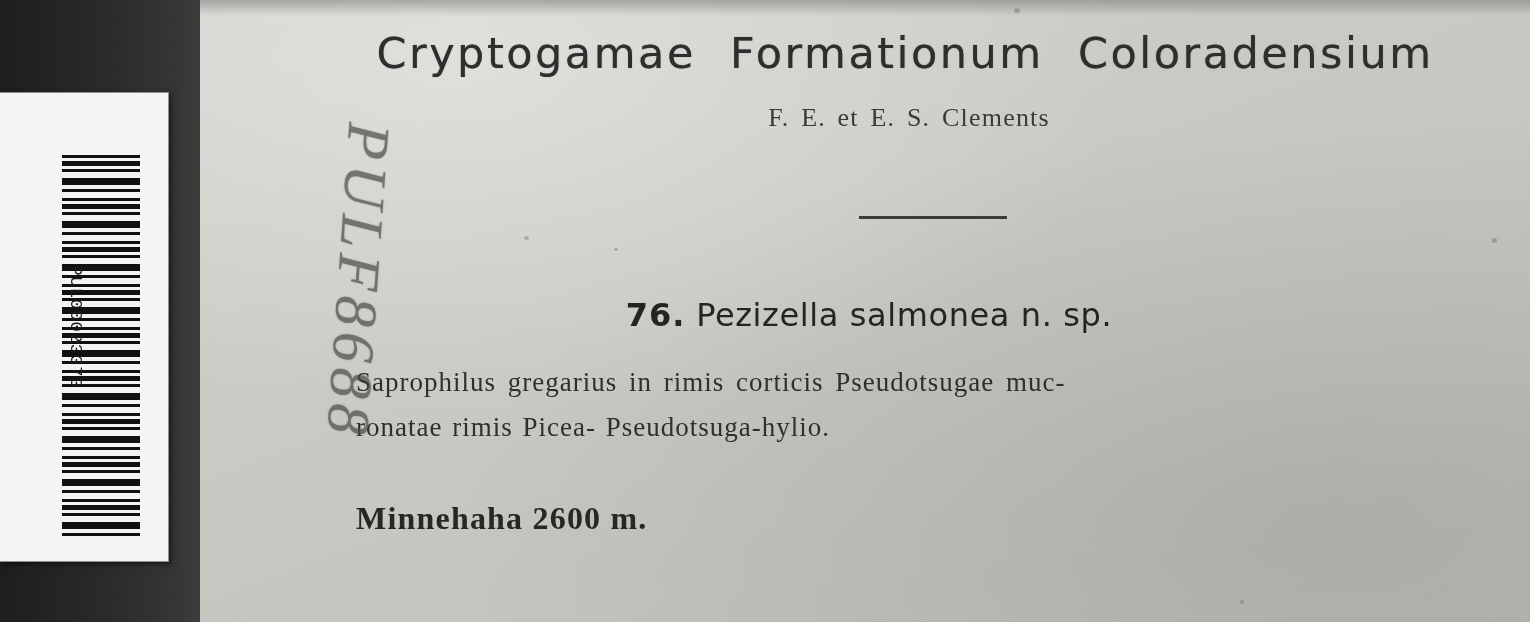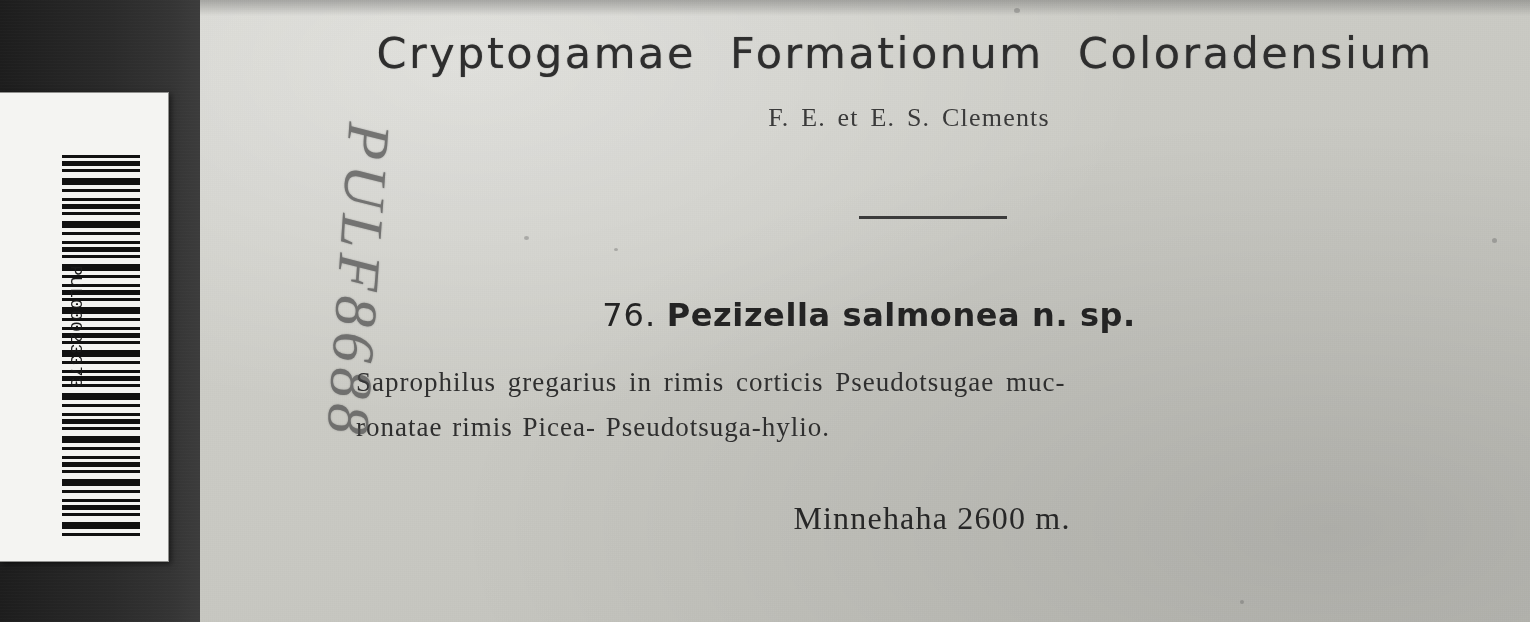--- a/index.html
+++ b/index.html
@@ -151,50 +151,51 @@
     position: absolute;
     left: 200px; top: 296px;
     width: 1330px;
     text-align: center;
     font-size: 32px;
     color: #242424;
     font-family: "DejaVu Sans", sans-serif;
     letter-spacing: .5px;
   }
   .species-num {
-    font-weight: 400;
+    font-weight: 700;
     letter-spacing: 1px;
     margin-left: 8px;
   }
   .species-name {
-    font-weight: 700;
+    font-weight: 400;
     letter-spacing: .6px;
   }
   .desc {
     position: absolute;
     left: 356px; top: 360px;
     width: 1152px;
     font-size: 27px;
     line-height: 1.65;
     color: #2f2f2f;
     text-align: justify;
     letter-spacing: 1px;
     word-spacing: 4px;
   }
   .desc-line2 { word-spacing: 2px; }
   .footer {
     position: absolute;
     left: 356px; top: 500px;
     width: 1152px;
     display: flex;
-    justify-content: center;
+    justify-content: space-between;
     align-items: baseline;
     font-size: 32px;
     color: #272727;
     letter-spacing: 1.2px;
+    font-weight: bold;
   }
 
   .speck { position: absolute; border-radius: 50%; background: rgba(90,90,90,.35); }
 </style>
 </head>
 <body>
 
 <div id="page">
 
   <div class="sheet">

